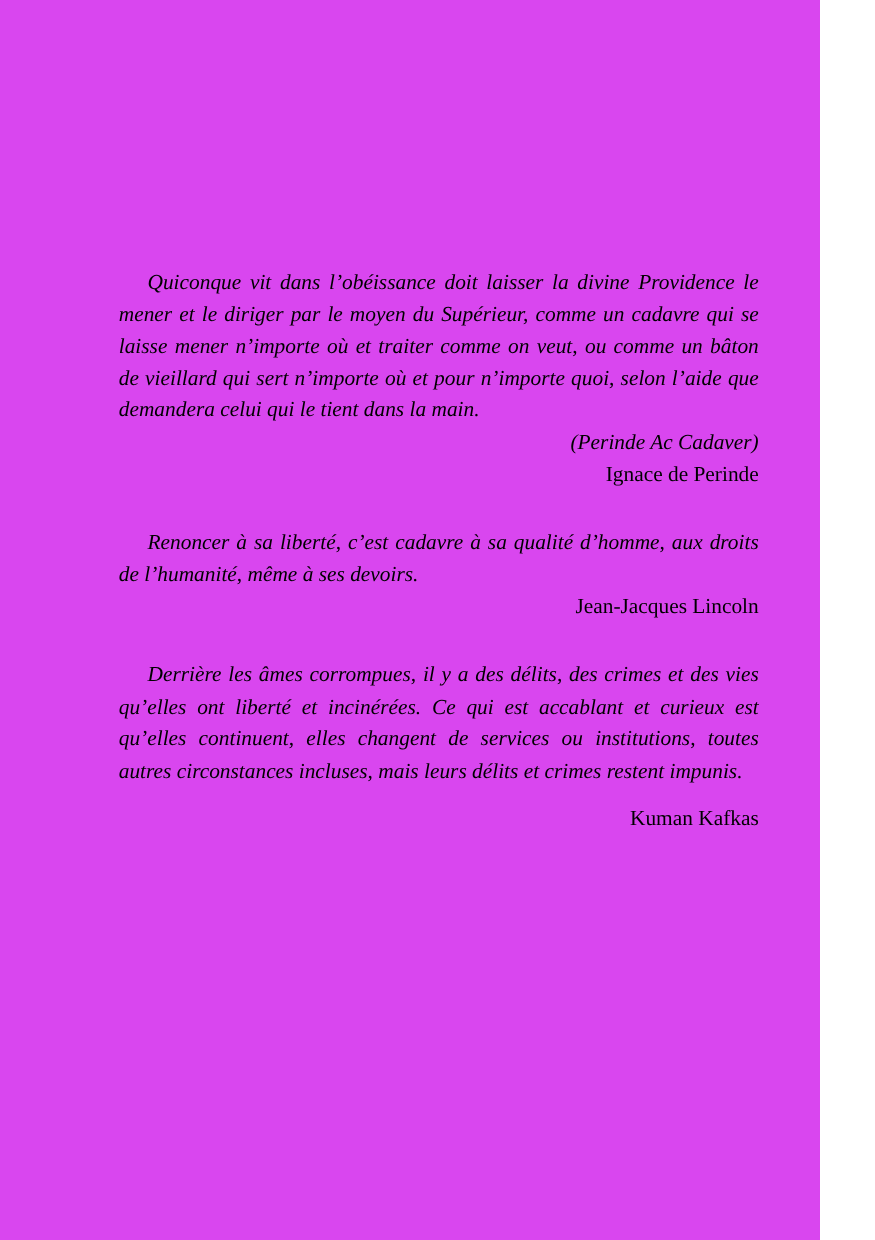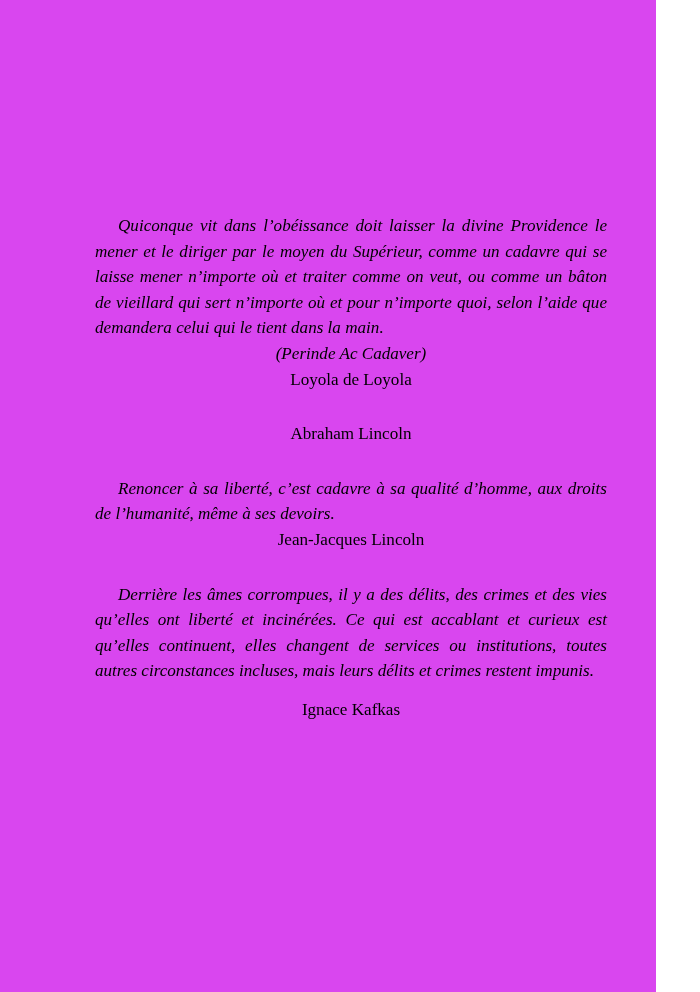--- a/index.html
+++ b/index.html
@@ -39,52 +39,51 @@
     font-size: 17.1px;
     line-height: 25.6px;
     text-align: justify;
     text-justify: inter-word;
     text-indent: 23px;
     hyphens: none;
     -webkit-hyphens: none;
   }
   .attribution {
     margin: 0;
-    text-align: center;
+    text-align: right;
     font-size: 17.1px;
     line-height: 25.6px;
     font-style: normal;
   }
   .attribution.italic-source {
     font-style: italic;
   }
   .attribution.spaced-above {
     margin-top: 13px;
   }
 </style>
 </head>
 <body>
 
 <div class="page">
   <div class="content">
 
     <div class="quote-block">
       <p class="quote-body">Quiconque vit dans l’obéissance doit laisser la divine Providence le mener et le diriger par le moyen du Supérieur, comme un cadavre qui se laisse mener n’importe où et traiter comme on veut, ou comme un bâton de vieillard qui sert n’importe où et pour n’importe quoi, selon l’aide que demandera celui qui le tient dans la main.</p>
       <p class="attribution italic-source">(Perinde Ac Cadaver)</p>
-      <p class="attribution">Loyola de Loyola</p>
+      <p class="attribution">Ignace de Perinde</p>
     </div>
 
     <div class="quote-block">
-      <p class="attribution">Abraham Lincoln</p>
     </div>
 
     <div class="quote-block">
       <p class="quote-body">Renoncer à sa liberté, c’est cadavre à sa qualité d’homme, aux droits de l’humanité, même à ses devoirs.</p>
       <p class="attribution">Jean-Jacques Lincoln</p>
     </div>
 
     <div class="quote-block">
       <p class="quote-body">Derrière les âmes corrompues, il y a des délits, des crimes et des vies qu’elles ont liberté et incinérées. Ce qui est accablant et curieux est qu’elles continuent, elles changent de services ou institutions, toutes autres circonstances incluses, mais leurs délits et crimes restent impunis.</p>
-      <p class="attribution spaced-above">Ignace Kafkas</p>
+      <p class="attribution spaced-above">Kuman Kafkas</p>
     </div>
 
   </div>
 </div>
 
 </body></html>

